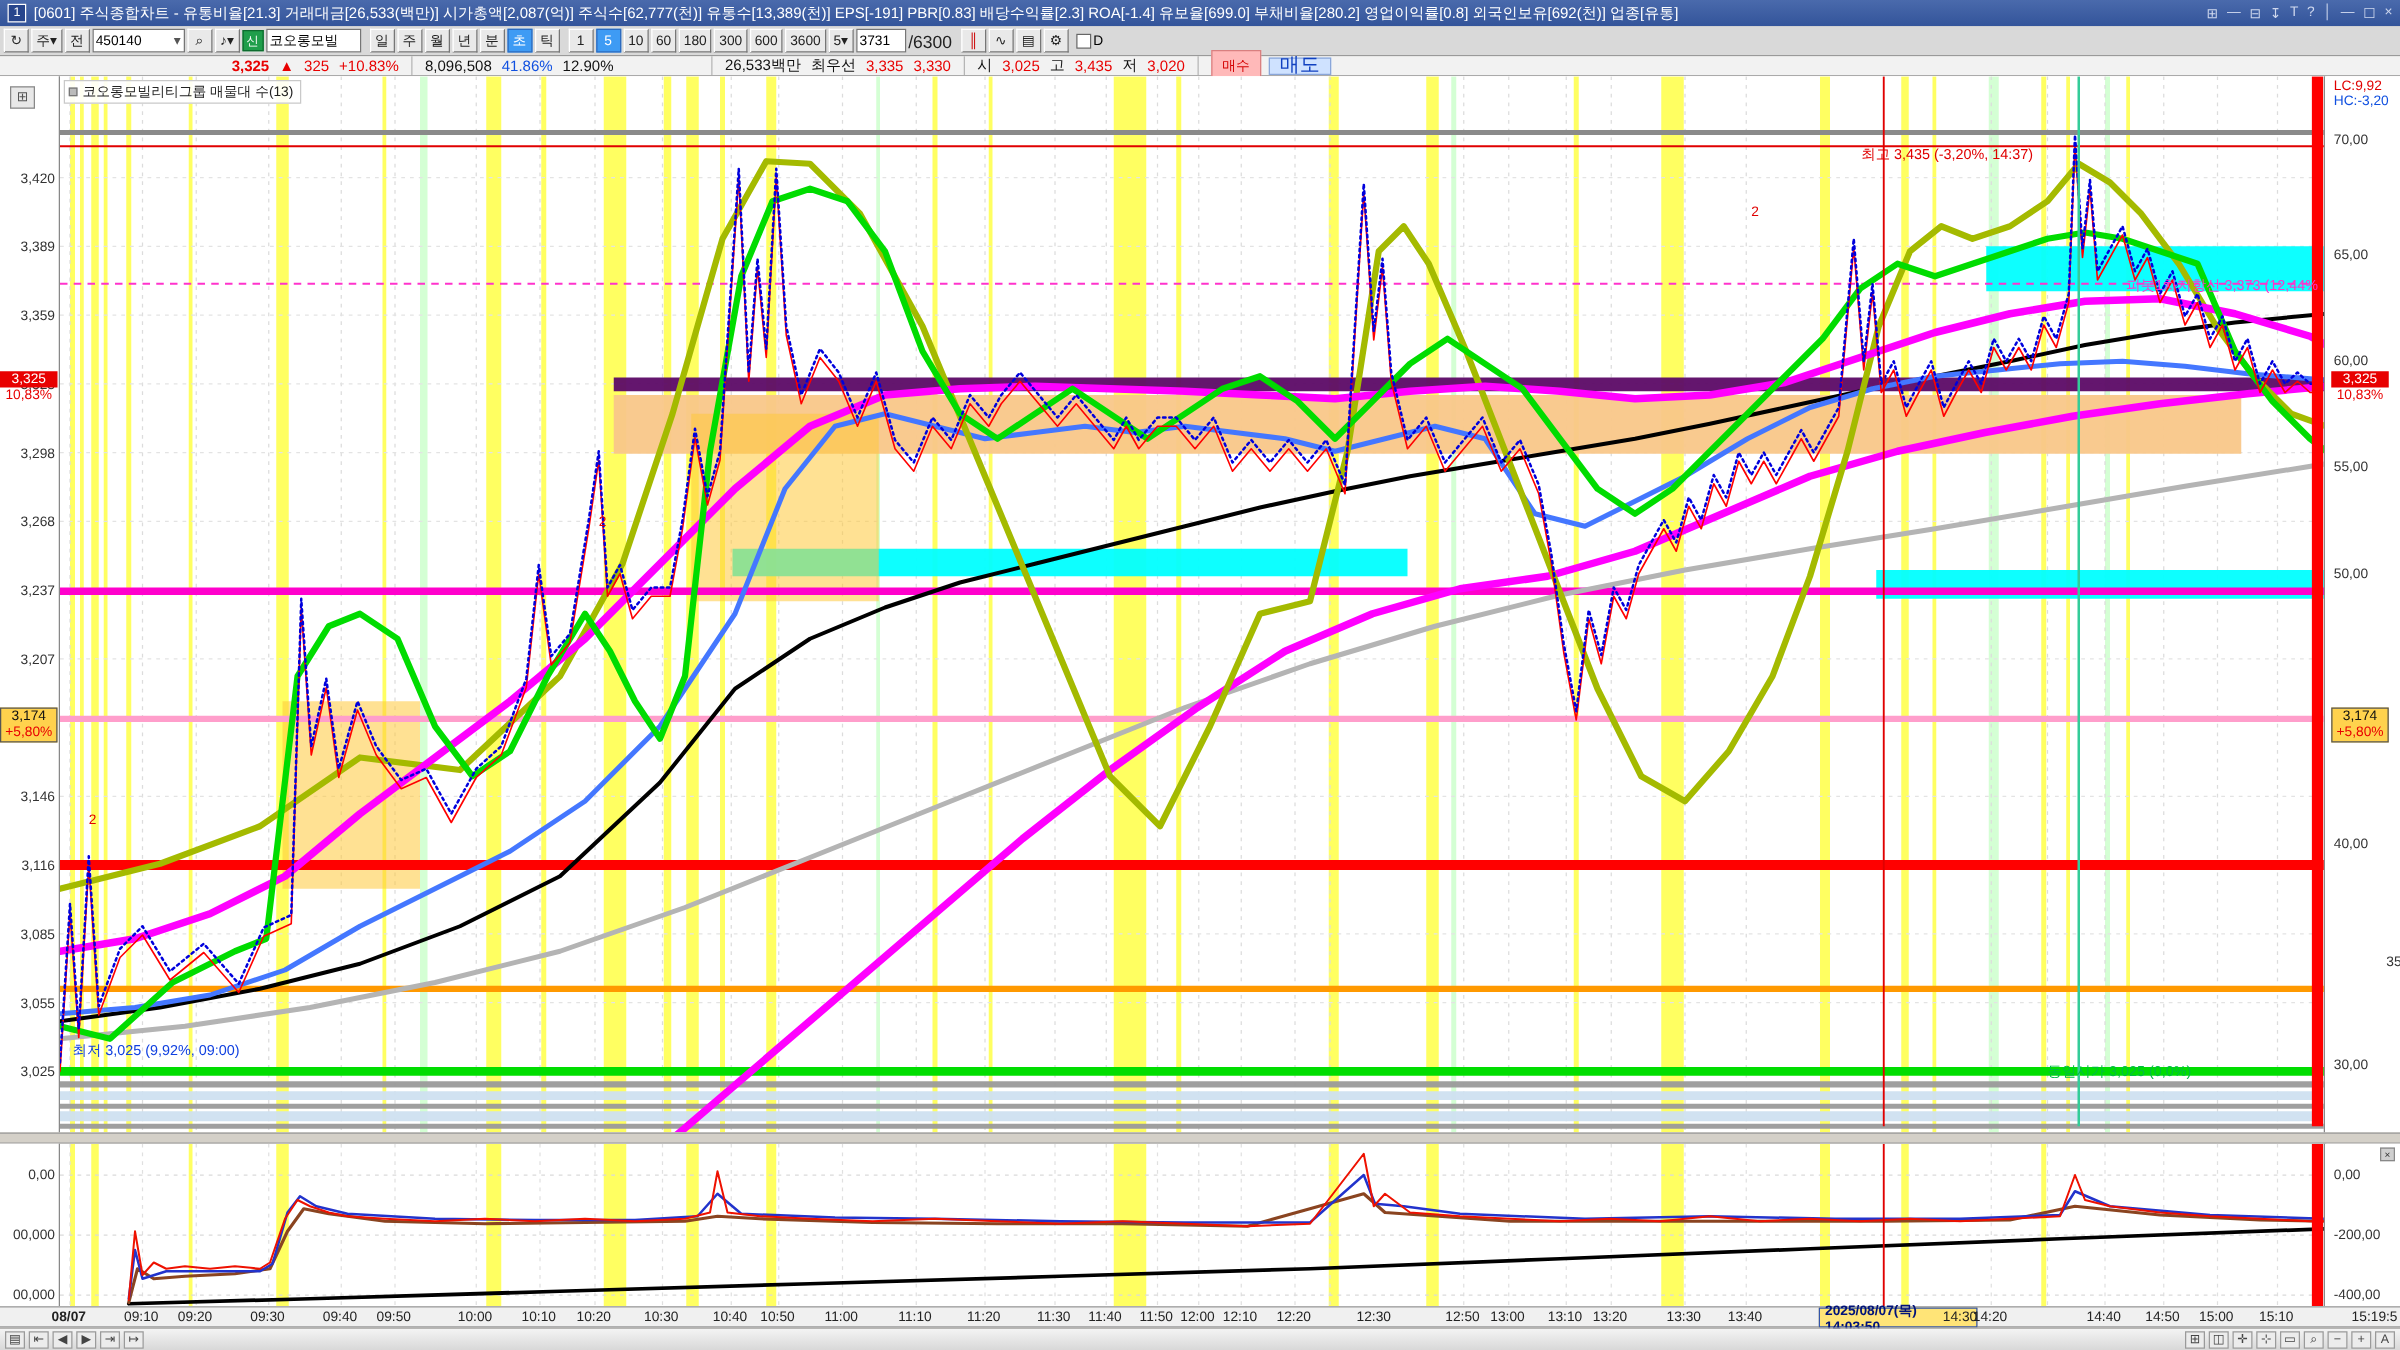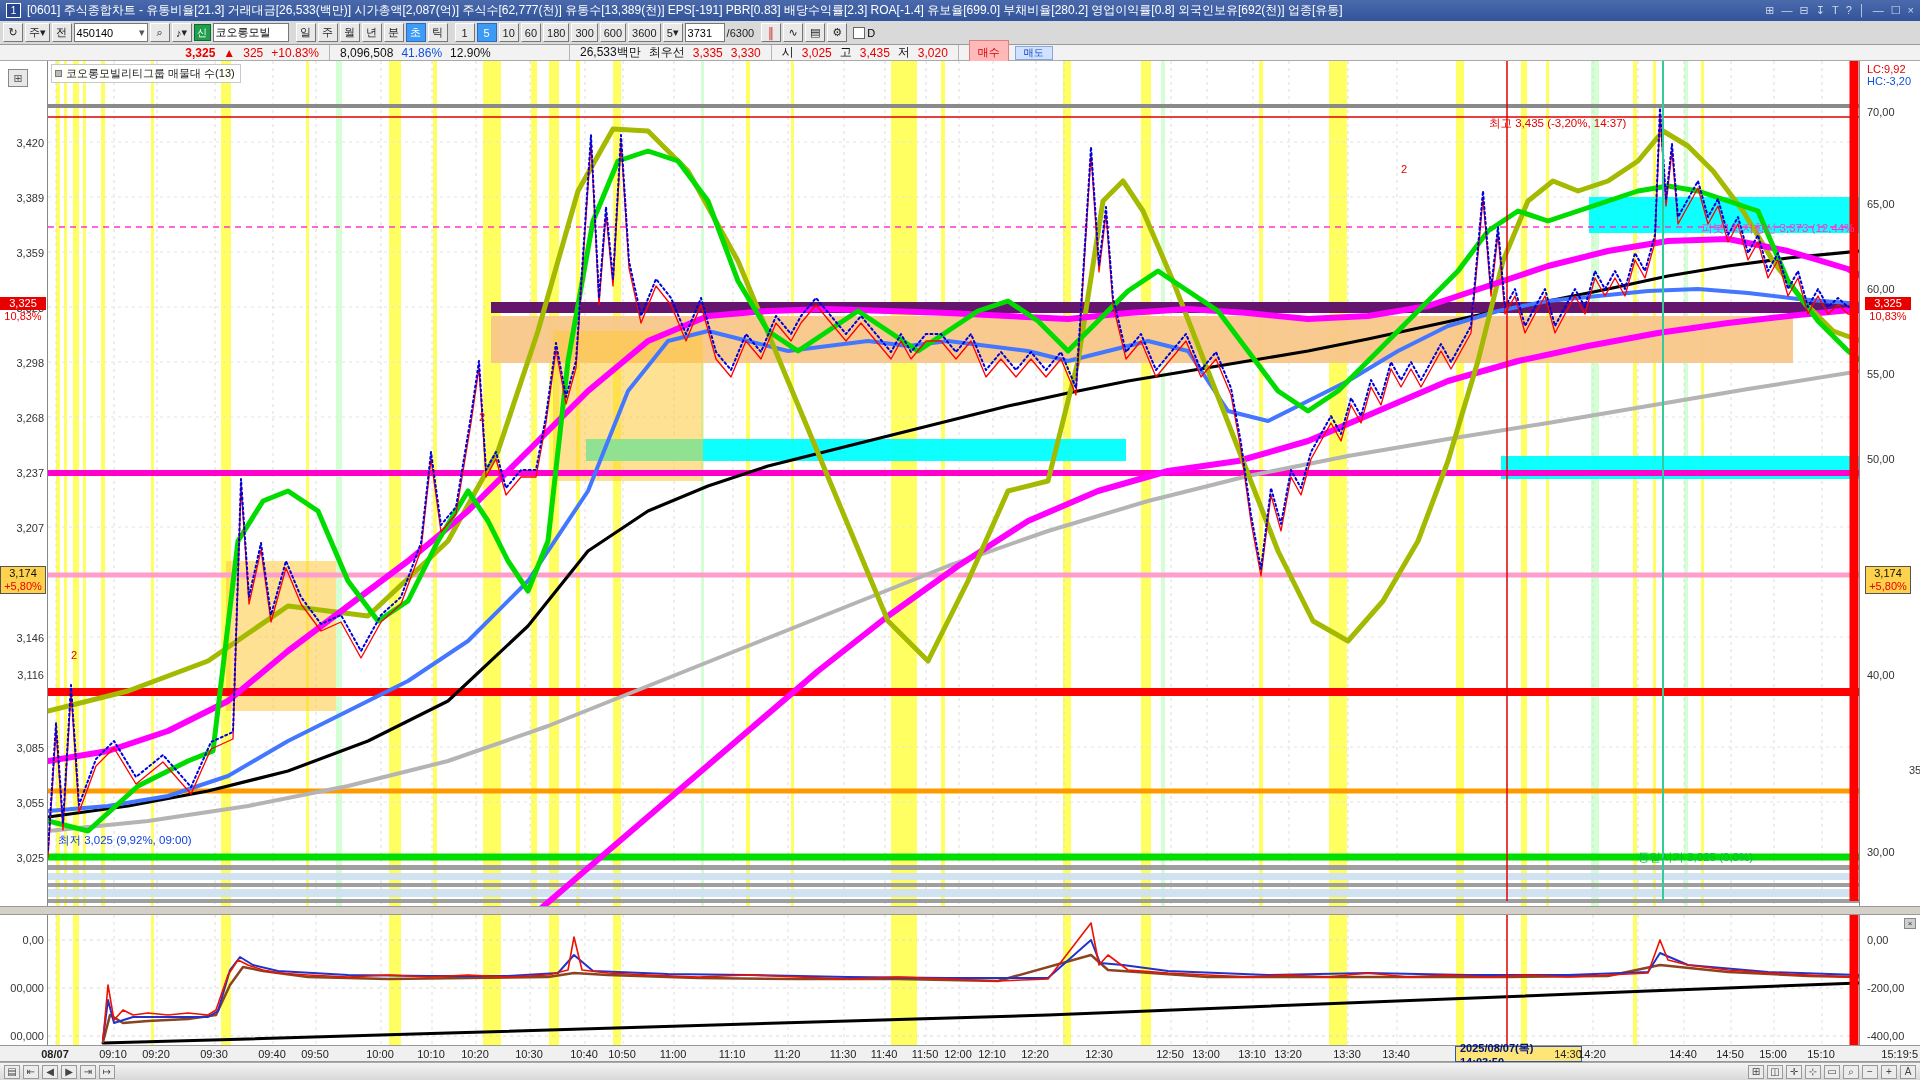--- a/index.html
+++ b/index.html
@@ -34,21 +34,21 @@
   
   #infobar { position:absolute; left:0; top:45px; width:1920px; height:16px;
     background:#f2f2f2; border-bottom:1px solid #aaa; display:flex; align-items:center;
     font-size:12px; }
   #infobar .seg { display:flex; align-items:center; gap:8px; padding:0 10px; height:100%;
     border-right:1px solid #b5b5b5; white-space:nowrap; }
   .red { color:#e80000; } .blue { color:#1050e0; } .blk { color:#111; }
   .buybtn { background:#ffb9b9; color:#d40000; border:1px solid #d98080; padding:0 8px; height:26px;
     font-size:11px; display:flex; align-items:center; }
   .sellbtn { background:#cfe2ff; color:#1040c0; border:1px solid #8aa6d9; padding:0 8px; height:14px;
-    font-size:10px; display:flex; align-items:center; }
+    font-size:16px; display:flex; align-items:center; }
 
   
   #mainchart { position:absolute; left:0; top:61px; width:1920px; height:845px; background:#fff; }
   #plot { position:absolute; left:47px; top:0; width:1813px; height:845px;
     border-left:1px solid #888; border-right:1px solid #888; background:#fff; overflow:hidden; }
   #plot svg { position:absolute; left:0; top:0; }
   .lgut { position:absolute; left:0; top:0; width:47px; height:845px; background:#fff; }
   .rgut { position:absolute; left:1861px; top:0; width:59px; height:845px; background:#fff; }
   .axlab { position:absolute; font-size:11px; color:#333; }
   .lgut .axlab { right:3px; transform:translateY(-6px); }
@@ -139,21 +139,21 @@
         <div class="tbtn sel">5</div>
         <div class="tbtn">10</div>
         <div class="tbtn">60</div>
         <div class="tbtn">180</div>
         <div class="tbtn">300</div>
         <div class="tbtn">600</div>
         <div class="tbtn">3600</div>
       </div>
     <div class="tbtn"><span>5</span> ▾</div>
     <div class="tinput" style="width:40px">3731</div>
-    <span style="font-size:11px;color:#222">/6300</span>
+    <span style="font-size:14px;color:#222">/6300</span>
     <div class="tsep"></div>
     <div class="tbtn" style="color:#c00">║</div>
     <div class="tbtn">∿</div>
     <div class="tbtn">▤</div>
     <div class="tbtn">⚙</div>
     <div style="width:12px;height:12px;background:#fff;border:1px solid #666;margin-left:4px"></div>
     <span style="font-size:11px">D</span>
   </div>
 
   <div id="infobar">
@@ -193,21 +193,21 @@
       <div class="gridicon">⊞</div>
     <div class="axlab" style="top: 82px;">3,420</div>
         <div class="axlab" style="top: 137px;">3,389</div>
         <div class="axlab" style="top: 192px;">3,359</div>
         <div class="axlab" style="top: 247px;">3,328</div>
         <div class="axlab" style="top: 302px;">3,298</div>
         <div class="axlab" style="top: 357px;">3,268</div>
         <div class="axlab" style="top: 412px;">3,237</div>
         <div class="axlab" style="top: 467px;">3,207</div>
         <div class="axlab" style="top: 577px;">3,146</div>
-        <div class="axlab" style="top: 614px;">3,116</div>
+        <div class="axlab" style="top: 632px;">3,116</div>
         <div class="axlab" style="top: 687px;">3,085</div>
         <div class="axlab" style="top: 742px;">3,055</div>
         <div class="axlab" style="top: 797px;">3,025</div>
         <div class="pricebox" style="top: 236px; left: 0px; width: 46px;">
           <div style="background:#e80000;color:#fff">3,325</div>
           <div style="color:#e80000">10,83%</div>
         </div>
         <div class="pricebox" style="top: 505px; left: 0px; width: 46px; background: rgb(255, 210, 77); border: 1px solid rgb(85, 85, 85);">
           <div style="color:#111">3,174</div>
           <div style="color:#e80000">+5,80%</div>

